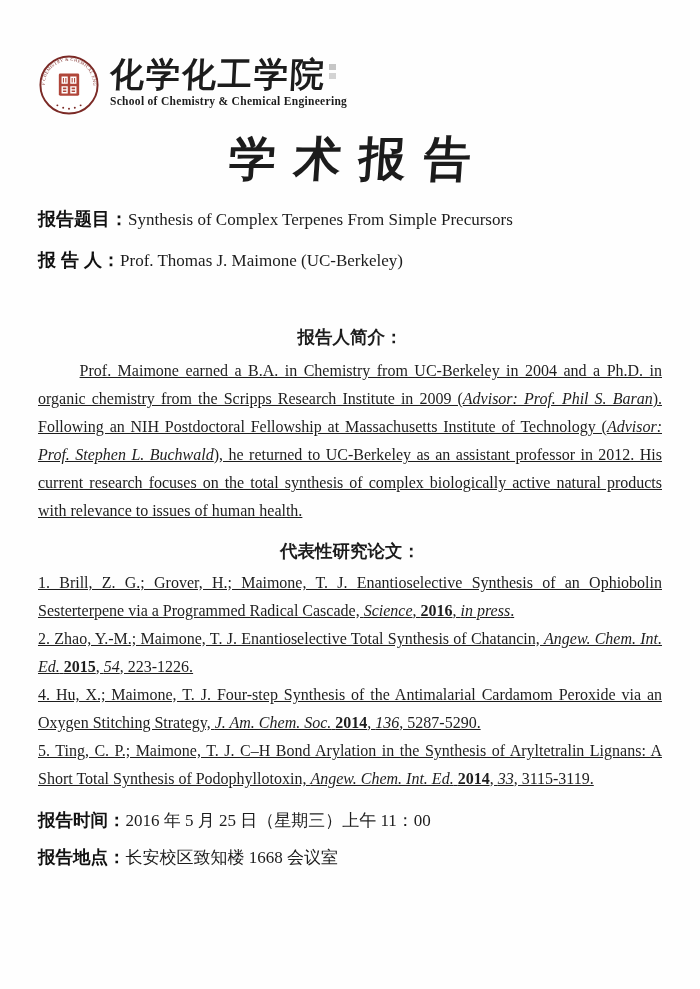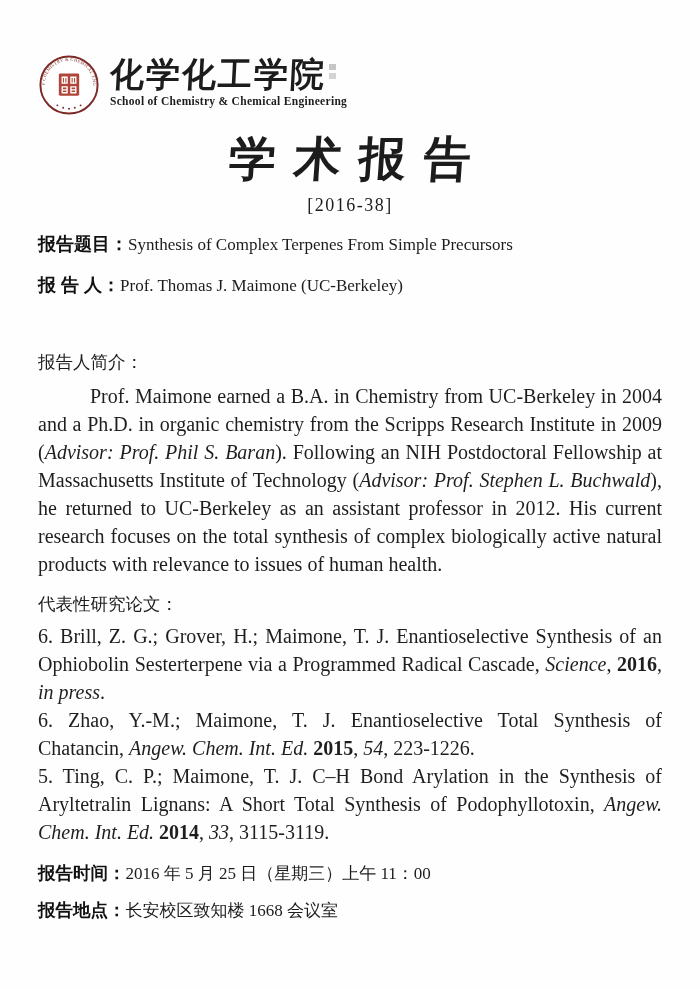--- a/index.html
+++ b/index.html
@@ -50,27 +50,27 @@
   .field { margin-top: 16px; font-size: 18px; line-height: 25px; }
   .cnlabel {
     font-family: "Liberation Sans", sans-serif;
     font-weight: bold; color: #111;
   }
   .field .val { font-size: 17px; }
 
   
   .section-heading {
     font-family: "Liberation Sans", sans-serif;
-    font-weight: normal; font-size: 17.5px; line-height: 24px;
+    font-weight: bold; font-size: 17.5px; line-height: 24px; text-align: center;
   }
   .bio-heading { margin-top: 52px; }
   .pubs-heading { margin-top: 14px; }
   .para {
-    font-size: 20px; line-height: 28px;
-    text-align: justify; color: #1e1e1e;
+    font-size: 16px; line-height: 28px;
+    text-align: justify; color: #1e1e1e; text-decoration: underline;
   }
   .bio-para { margin-top: 8px; text-indent: 2.6em; }
   .pubs-list { margin-top: 6px; }
   .it { font-style: italic; }
   .bd { font-weight: bold; }
 
   
   .schedule { margin-top: 14px; }
   .sched-line { margin-top: 10px; font-size: 17.5px; line-height: 26px; }
   .sched-line .val { font-size: 17px; }
@@ -109,36 +109,36 @@
     </div>
     <div class="logo-text">
       <div>
         <span class="logo-cn">化学化工学院</span><span class="calli-mark"></span>
       </div>
       <div class="logo-en">School of Chemistry &amp; Chemical Engineering</div>
     </div>
   </div>
 
   <div class="doc-title">学术报告</div>
-  <div class="issue-number">[2016-38]</div>
 
   <p class="field">
     <span class="cnlabel">报告题目：</span><span class="val">Synthesis of Complex Terpenes From Simple Precursors</span>
   </p>
   <p class="field">
     <span class="cnlabel">报 告 人：</span><span class="val">Prof. Thomas J. Maimone (UC-Berkeley)</span>
   </p>
 
   <div class="section-heading bio-heading">报告人简介：</div>
   <p class="para bio-para"><span>Prof. Maimone earned a B.A. in Chemistry from UC-Berkeley in 2004 and a Ph.D. in organic chemistry from the Scripps Research Institute in 2009 (</span><span class="it">Advisor: Prof. Phil S. Baran</span><span>). Following an NIH Postdoctoral Fellowship at Massachusetts Institute of Technology (</span><span class="it">Advisor: Prof. Stephen L. Buchwald</span><span>), he returned to UC-Berkeley as an assistant professor in 2012. His current research focuses on the total synthesis of complex biologically active natural products with relevance to issues of human health.</span></p>
 
   <div class="section-heading pubs-heading">代表性研究论文：</div>
   <div class="pubs-list">
-      <p class="para"><span>6. Brill, Z. G.; Grover, H.; Maimone, T. J. Enantioselective Synthesis of an Ophiobolin Sesterterpene via a Programmed Radical Cascade, </span><span class="it">Science</span><span>, </span><span class="bd">2016</span><span>, </span><span class="it">in press</span><span>.</span></p>
-      <p class="para"><span>6. Zhao, Y.-M.; Maimone, T. J. Enantioselective Total Synthesis of Chatancin, </span><span class="it">Angew. Chem. Int. Ed.</span><span> </span><span class="bd">2015</span><span>, </span><span class="it">54</span><span>, 223-1226.</span></p>
+      <p class="para"><span>1. Brill, Z. G.; Grover, H.; Maimone, T. J. Enantioselective Synthesis of an Ophiobolin Sesterterpene via a Programmed Radical Cascade, </span><span class="it">Science</span><span>, </span><span class="bd">2016</span><span>, </span><span class="it">in press</span><span>.</span></p>
+      <p class="para"><span>2. Zhao, Y.-M.; Maimone, T. J. Enantioselective Total Synthesis of Chatancin, </span><span class="it">Angew. Chem. Int. Ed.</span><span> </span><span class="bd">2015</span><span>, </span><span class="it">54</span><span>, 223-1226.</span></p>
+      <p class="para"><span>4. Hu, X.; Maimone, T. J. Four-step Synthesis of the Antimalarial Cardamom Peroxide via an Oxygen Stitching Strategy, </span><span class="it">J. Am. Chem. Soc.</span><span> </span><span class="bd">2014</span><span>, </span><span class="it">136</span><span>, 5287-5290.</span></p>
       <p class="para"><span>5. Ting, C. P.; Maimone, T. J. C–H Bond Arylation in the Synthesis of Aryltetralin Lignans: A Short Total Synthesis of Podophyllotoxin, </span><span class="it">Angew. Chem. Int. Ed.</span><span> </span><span class="bd">2014</span><span>, </span><span class="it">33</span><span>, 3115-3119.</span></p>
     </div>
 
   <div class="schedule">
     <p class="sched-line">
       <span class="cnlabel">报告时间：</span><span class="val">2016 年 5 月 25 日（星期三）上午 11：00</span>
     </p>
     <p class="sched-line">
       <span class="cnlabel">报告地点：</span><span class="val">长安校区致知楼 1668 会议室</span>
     </p>

